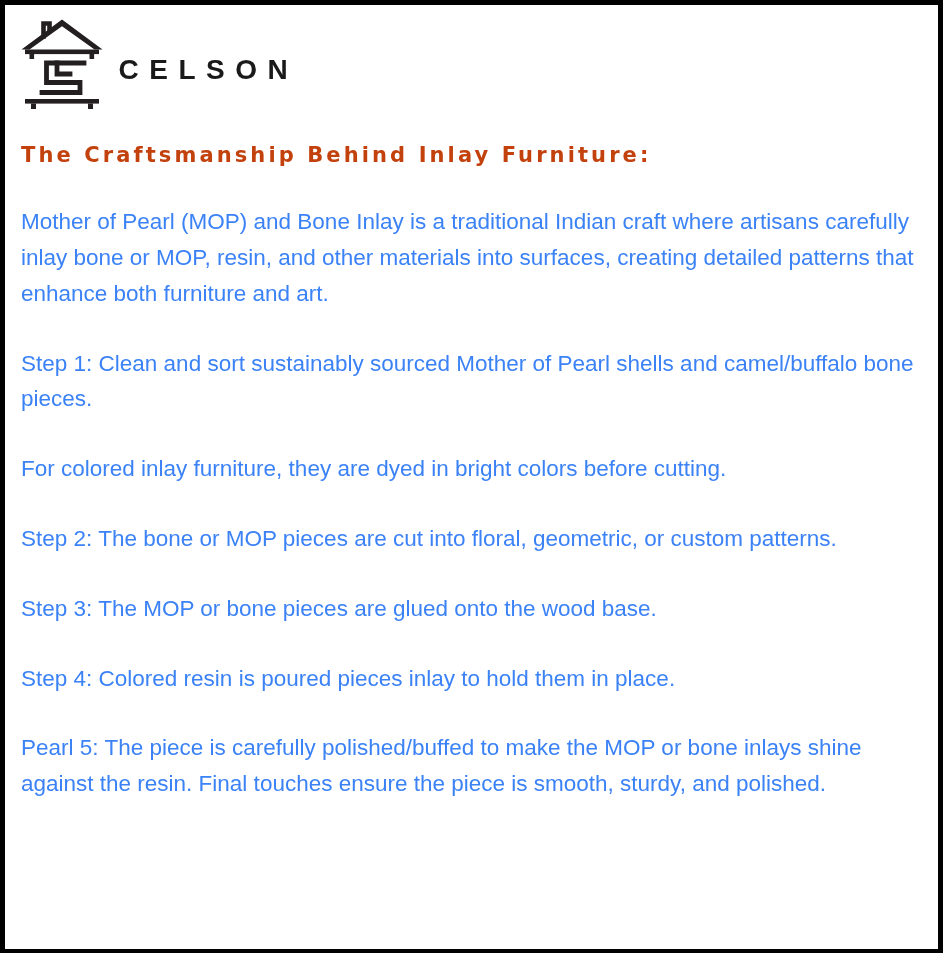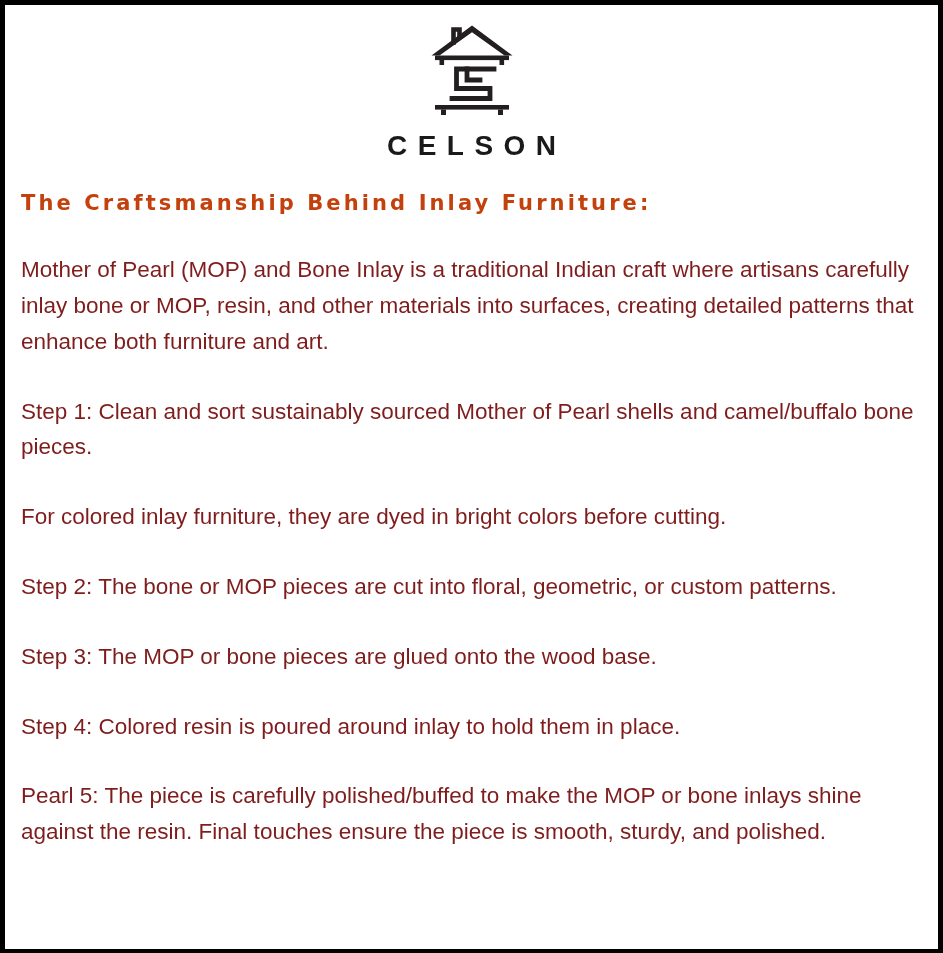--- a/index.html
+++ b/index.html
@@ -22,23 +22,23 @@
     border-bottom: 4px solid #000000;
     overflow: hidden;
   }
   .inner {
     padding: 0 11px;
     height: 100%;
   }
 
   
   .brand {
-    padding-top: 15px;
+    padding-top: 9px;
     display: flex;
-    flex-direction: column;
+    flex-direction: row;
     align-items: center;
   }
   .logo-mark {
     width: 92px;
     height: 98px;
     display: block;
   }
   .wordmark {
     margin-top: 14px;
     font-family: "Liberation Sans", sans-serif;
@@ -64,21 +64,21 @@
     white-space: nowrap;
   }
 
   
   .body-block {
     padding-left: 5px;
     padding-right: 8px;
     font-family: "Liberation Sans", sans-serif;
     font-size: 22.5px;
     line-height: 35.8px;
-    color: #7f1d1d;
+    color: #3b82f6;
   }
   p.para {
     margin: 0;
   }
   .gap-intro  { height: 36px; }
   .gap-para   { height: 34px; }
   .step-label {
     font-weight: normal;
     text-align: center;
   }
@@ -142,21 +142,21 @@
 
       <div class="gap-para"></div>
 
       <p class="para">
         <span class="step-label">Step 3:</span><span class="step-text"> The MOP or bone pieces are glued onto the wood base.</span>
       </p>
 
       <div class="gap-para"></div>
 
       <p class="para">
-        <span class="step-label">Step 4</span><span class="step-text">: Colored resin is poured around inlay to hold them in place.</span>
+        <span class="step-label">Step 4</span><span class="step-text">: Colored resin is poured pieces inlay to hold them in place.</span>
       </p>
 
       <div class="gap-para"></div>
 
       <p class="para">
         <span class="step-label">Pearl 5:</span><span class="step-text"> The piece is carefully polished/buffed to make the MOP or bone inlays shine against the resin. Final touches ensure the piece is smooth, sturdy, and polished.</span>
       </p>
 
     </div>
   </div>

